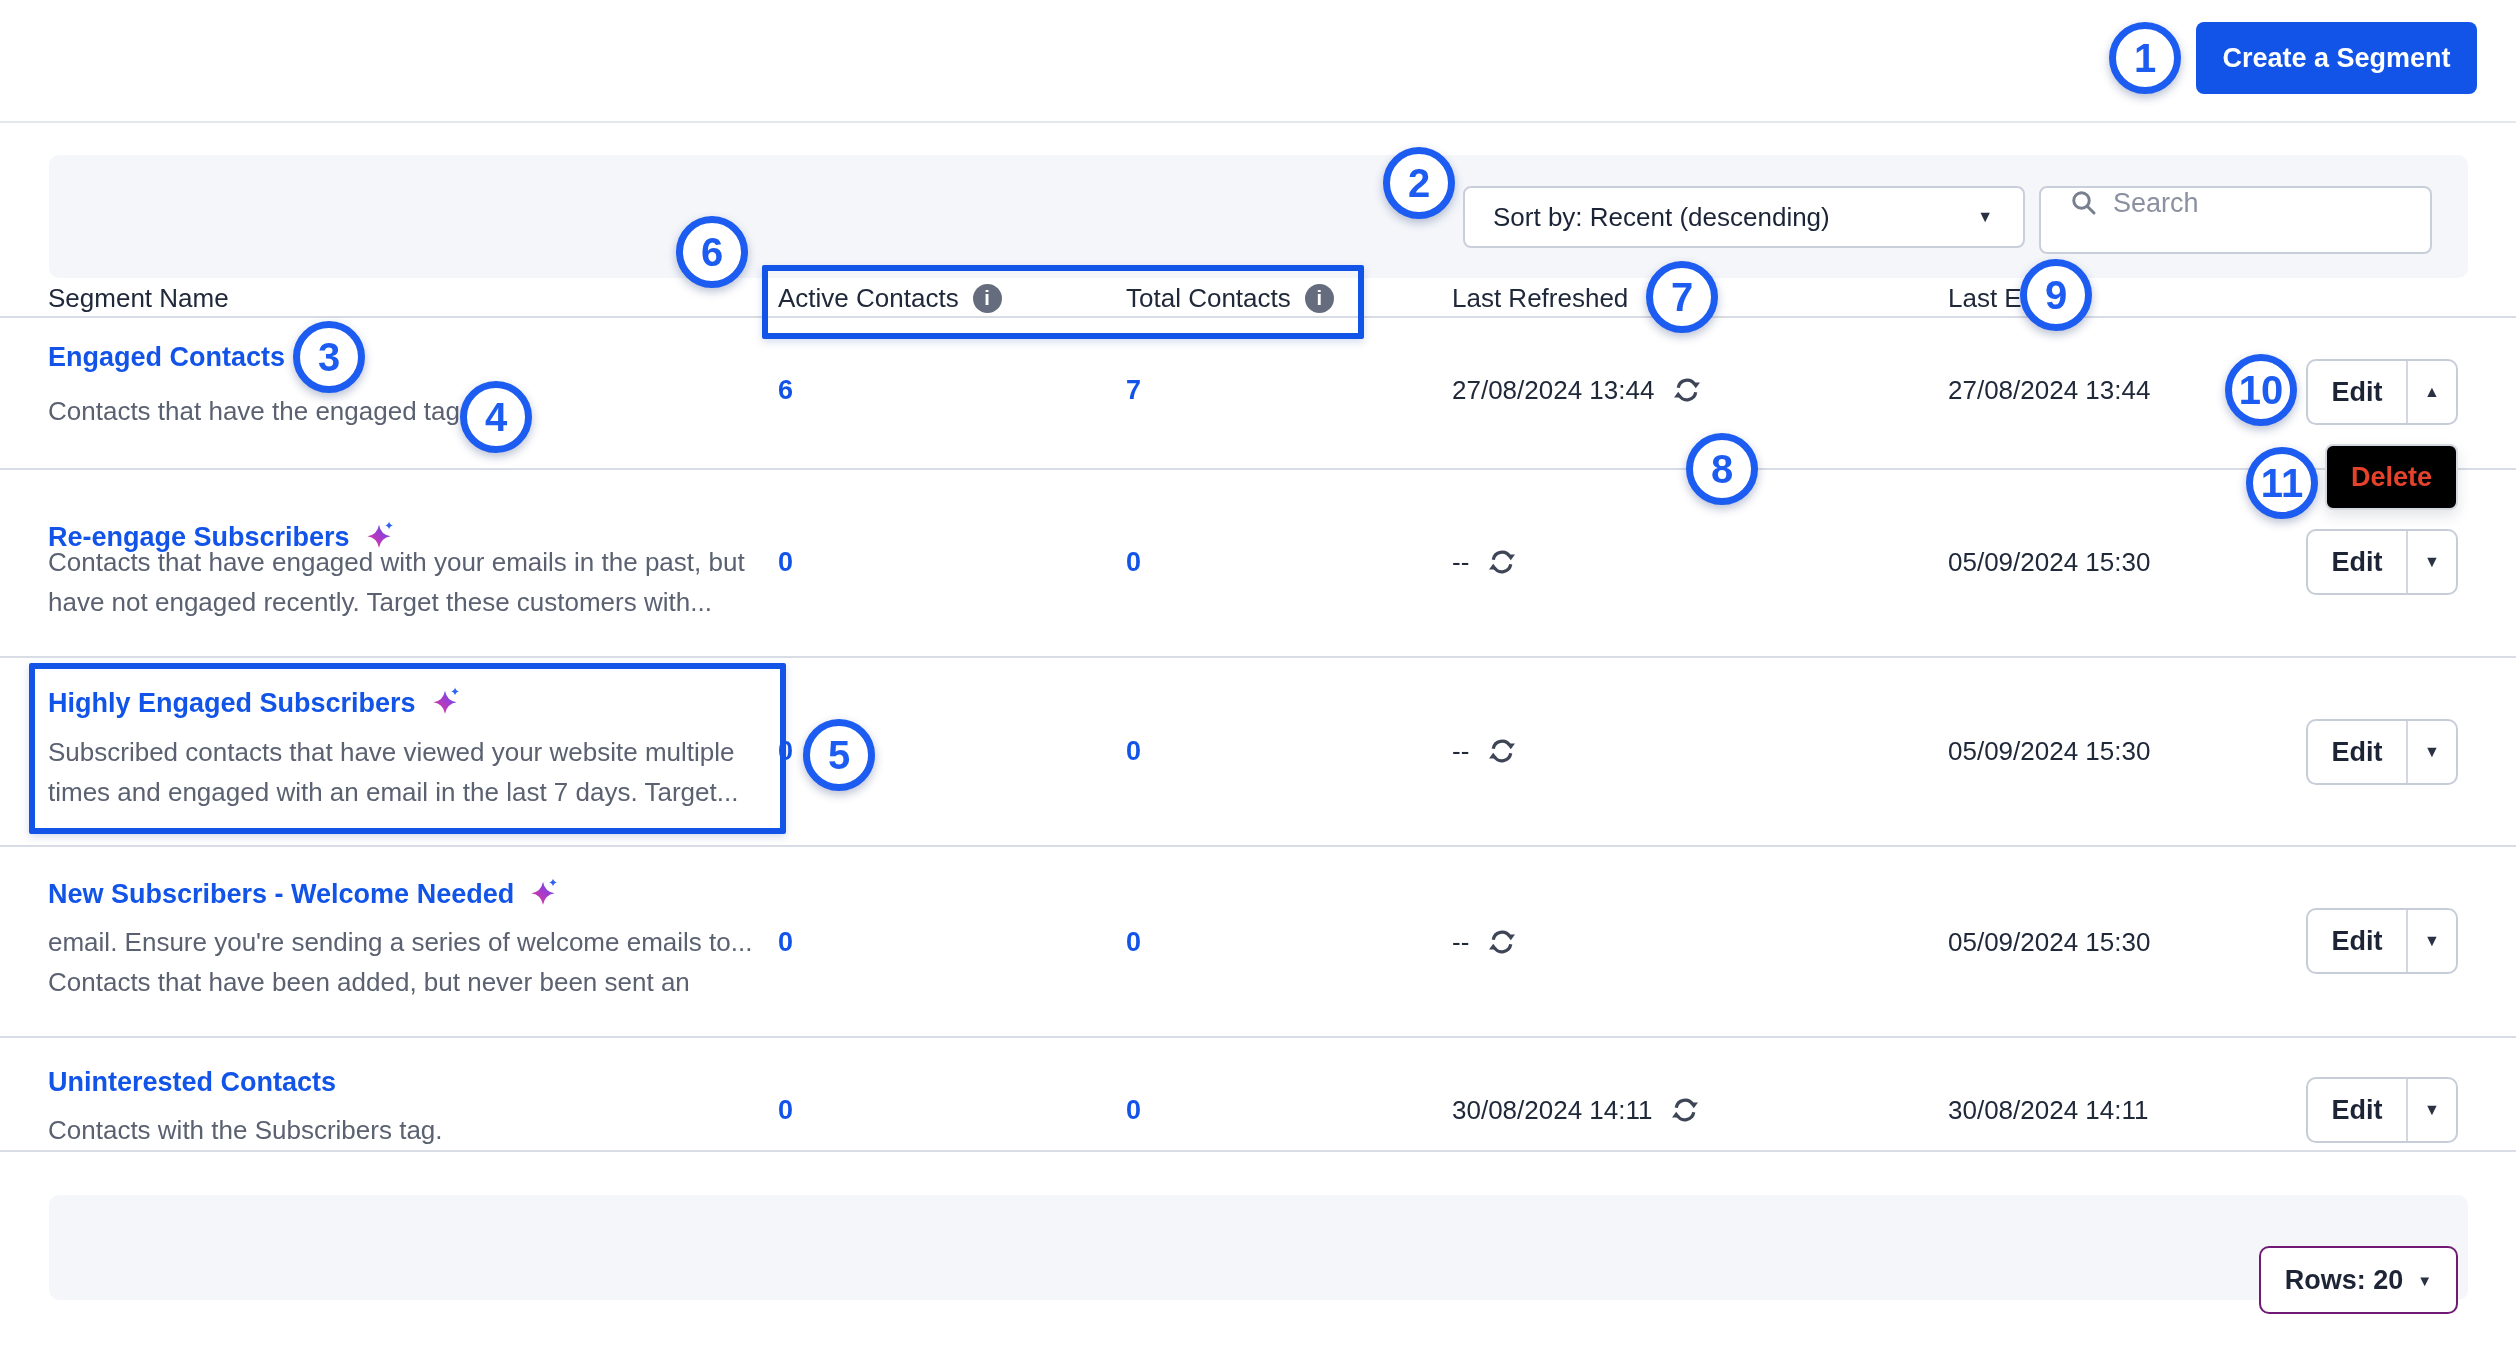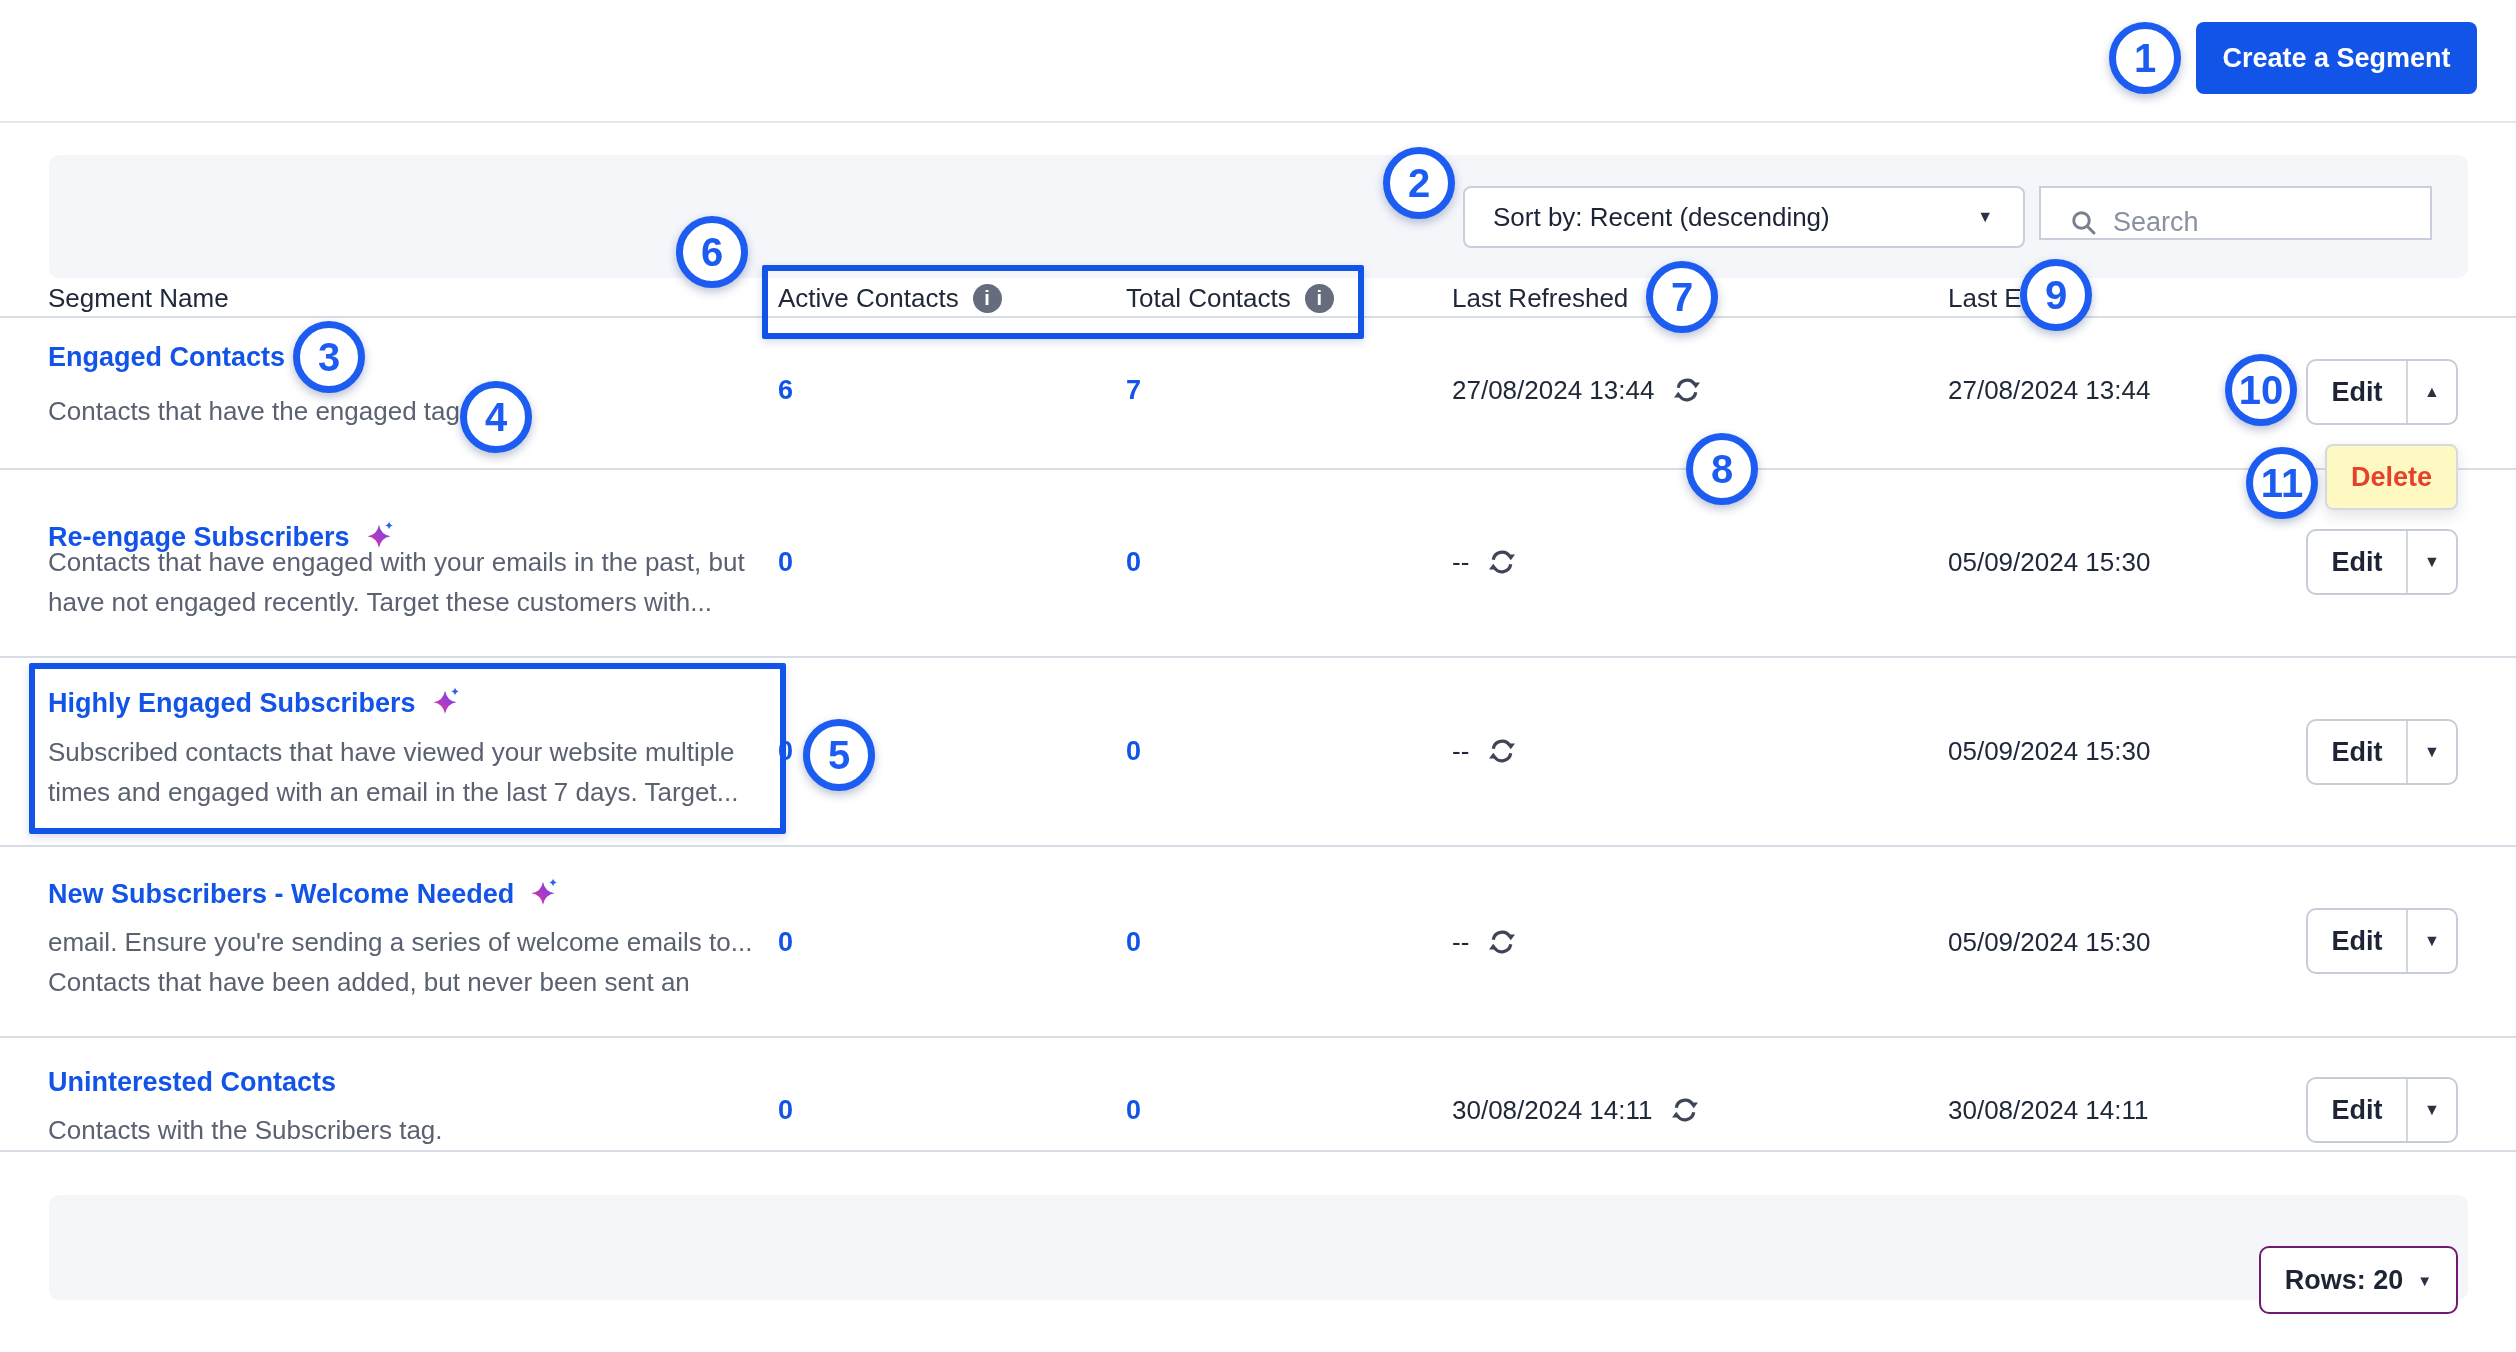--- a/index.html
+++ b/index.html
@@ -21,23 +21,23 @@
 
   
   .strip { position:absolute; left:49px; top:155px; width:2419px; height:123px;
            background:#F4F6FA; border-radius:10px; }
   .sort-dd { position:absolute; left:1463px; top:186px; width:562px; height:62px;
              background:#fff; border:2px solid #C9CFDA; border-radius:8px; cursor:pointer;
              display:flex; align-items:center; padding:0 36px 0 28px; }
   .sort-dd .sort-text { font-size:26px; color:#1B2437; }
   .sort-dd .dd-caret { position:absolute; right:30px; top:50%; transform:translateY(-50%);
                        font-size:16px; color:#2A3142; }
-  .search-box { position:absolute; left:2039px; top:186px; width:393px; height:54px;
-                background:#fff; border:2px solid #C9CFDA; border-radius:0;
-                display:flex; align-items:flex-end; padding:0 18px 0 28px; gap:14px; }
+  .search-box { position:absolute; left:2039px; top:186px; width:393px; height:68px;
+                background:#fff; border:2px solid #C9CFDA; border-radius:8px;
+                display:flex; align-items:flex-start; padding:0 18px 0 28px; gap:14px; }
   .search-box svg { flex:0 0 auto; }
   .search-box input { border:none; outline:none; width:100%; font-family:inherit;
                       font-size:27px; color:#1B2437; background:transparent; }
   .search-box input::placeholder { color:#8A90A0; }
 
   
   .table-head { position:absolute; left:0; top:278px; width:2516px; height:40px;
                 border-bottom:2px solid #D8DCE4; }
   .th { position:absolute; top:0; height:40px; display:flex; align-items:center; gap:14px;
         font-size:26px; color:#20293A; white-space:nowrap; }
@@ -67,21 +67,21 @@
   
   .edit-btn { position:absolute; left:2306px; width:152px; height:66px; background:#fff;
               border:2px solid #C7CDD8; border-radius:10px; display:flex; overflow:hidden; }
   .edit-main { width:98px; display:flex; align-items:center; justify-content:center;
                font-size:27px; font-weight:600; color:#1C2435; cursor:pointer; }
   .edit-caret { width:50px; border-left:2px solid #D3D8E0; display:flex; align-items:center;
                 justify-content:center; font-size:16px; color:#2A3142; cursor:pointer; }
 
   
   .menu-panel { position:absolute; left:2325px; top:444px; width:133px; height:66px;
-                background:#fef9c3; border:2px solid #D5D9E0; border-radius:8px; z-index:40;
+                background:#000000; border:2px solid #D5D9E0; border-radius:8px; z-index:40;
                 box-shadow:0 6px 14px rgba(25,35,65,.12);
                 display:flex; align-items:center; justify-content:center; }
   .menu-delete { font-size:27px; font-weight:700; color:#E5422B; cursor:pointer; }
 
   
   .footer-strip { position:absolute; left:49px; top:1195px; width:2419px; height:105px;
                   background:#F4F6FA; border-radius:10px; }
   .rows-btn { position:absolute; left:2259px; top:1246px; width:199px; height:68px;
               background:#fff; border:2px solid #701a75; border-radius:10px; cursor:pointer;
               display:flex; align-items:center; justify-content:center; gap:14px;

